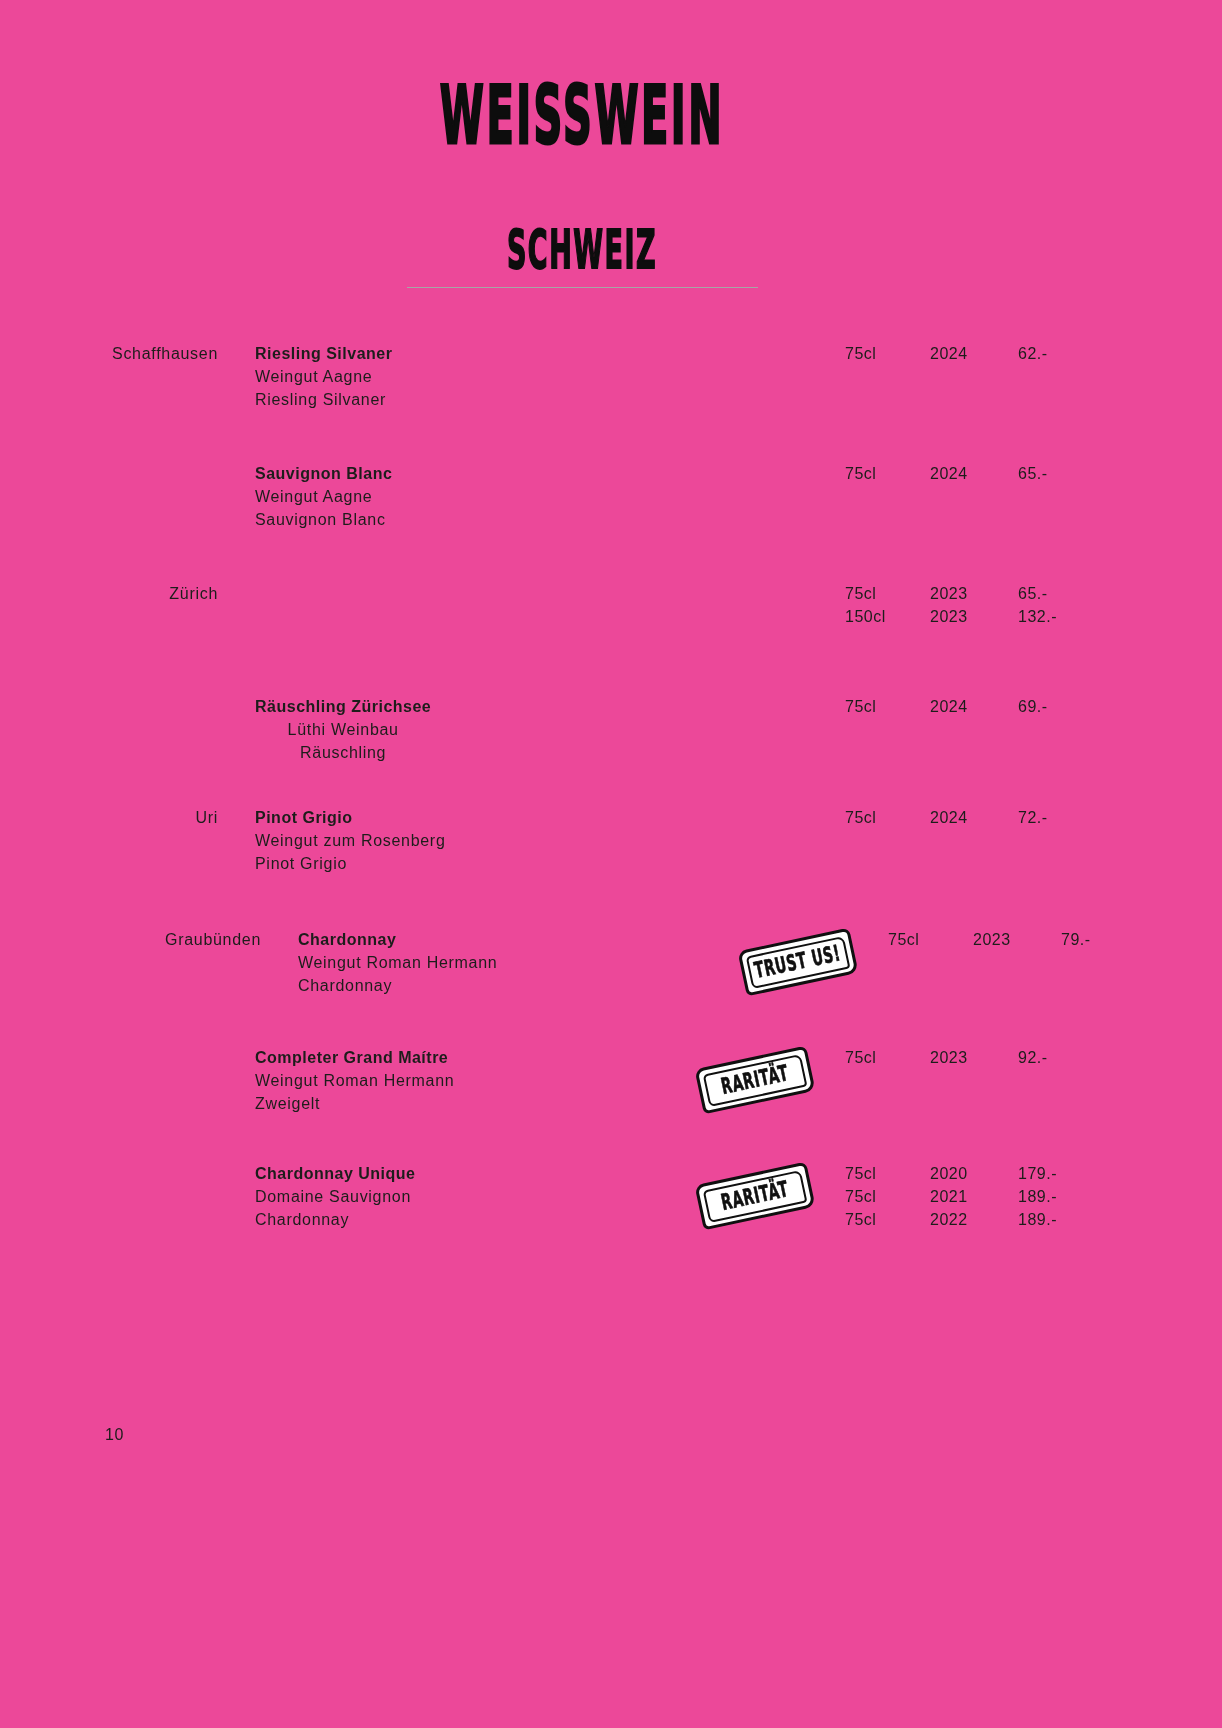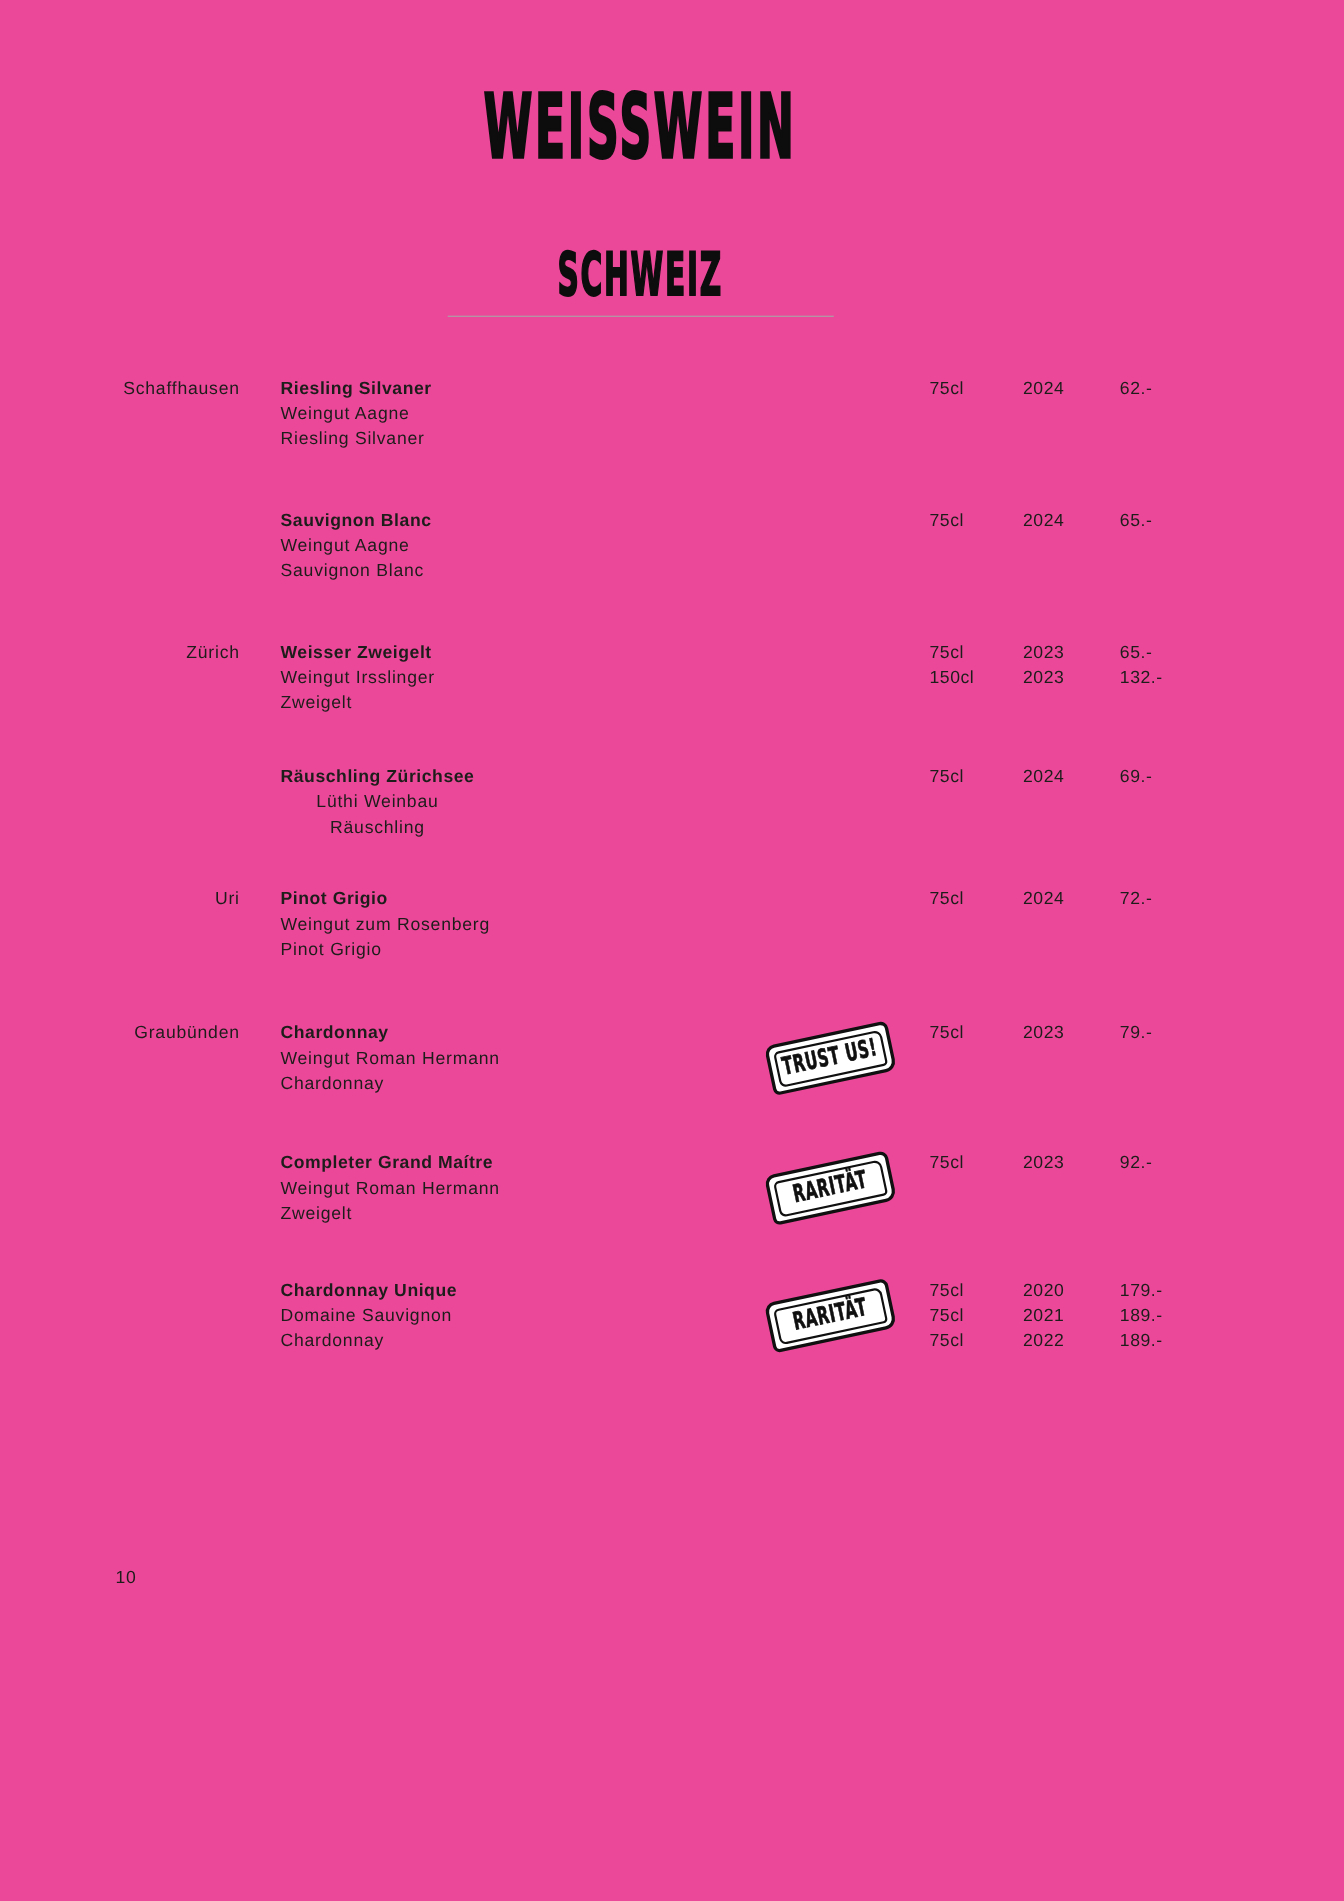--- a/index.html
+++ b/index.html
@@ -120,25 +120,20 @@
         </div>
         <div class="col years">
           <div class="line">2024</div>
         </div>
         <div class="col prices">
           <div class="line">65.-</div>
         </div>
       </div>
       <div class="entry" style="top: 582px;">
         <div class="region">Zürich</div>
-        <div class="wine-block">
-          <div class="line name">Weisser Zweigelt</div>
-          <div class="line producer">Weingut Irsslinger</div>
-          <div class="line grape">Zweigelt</div>
-        </div>
         <div class="col sizes">
           <div class="line">75cl</div>
           <div class="line">150cl</div>
         </div>
         <div class="col years">
           <div class="line">2023</div>
           <div class="line">2023</div>
         </div>
         <div class="col prices">
           <div class="line">65.-</div>
@@ -171,21 +166,21 @@
         <div class="col sizes">
           <div class="line">75cl</div>
         </div>
         <div class="col years">
           <div class="line">2024</div>
         </div>
         <div class="col prices">
           <div class="line">72.-</div>
         </div>
       </div>
-      <div class="entry" style="top: 928px;">
+      <div class="entry" style="top: 928px; margin-left: 43px;">
         <div class="region">Graubünden</div>
         <div class="wine-block">
           <div class="line name">Chardonnay</div>
           <div class="line producer">Weingut Roman Hermann</div>
           <div class="line grape">Chardonnay</div>
         </div>
         <div class="col sizes">
           <div class="line">75cl</div>
         </div>
         <div class="col years">

